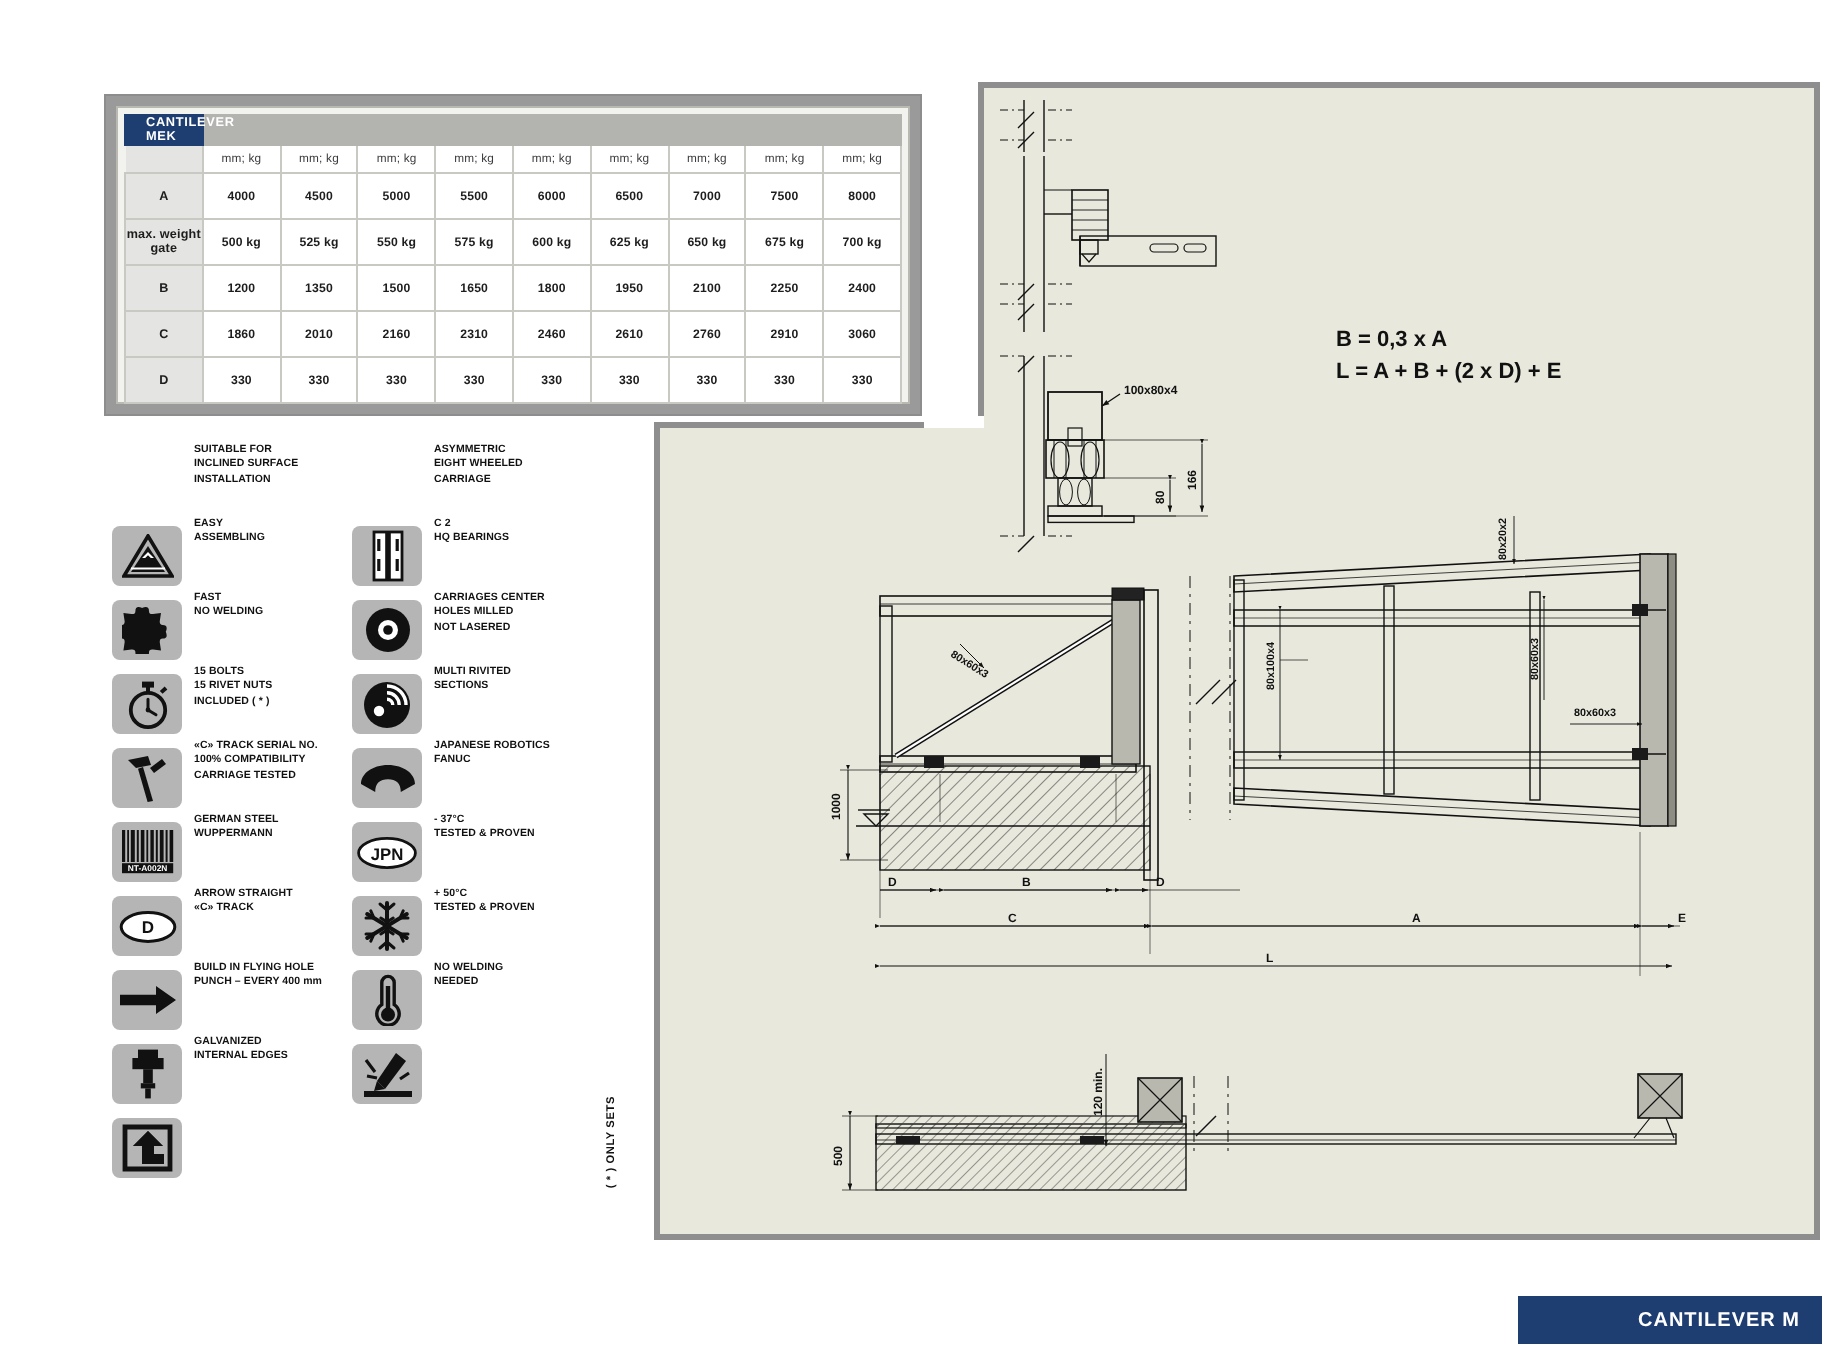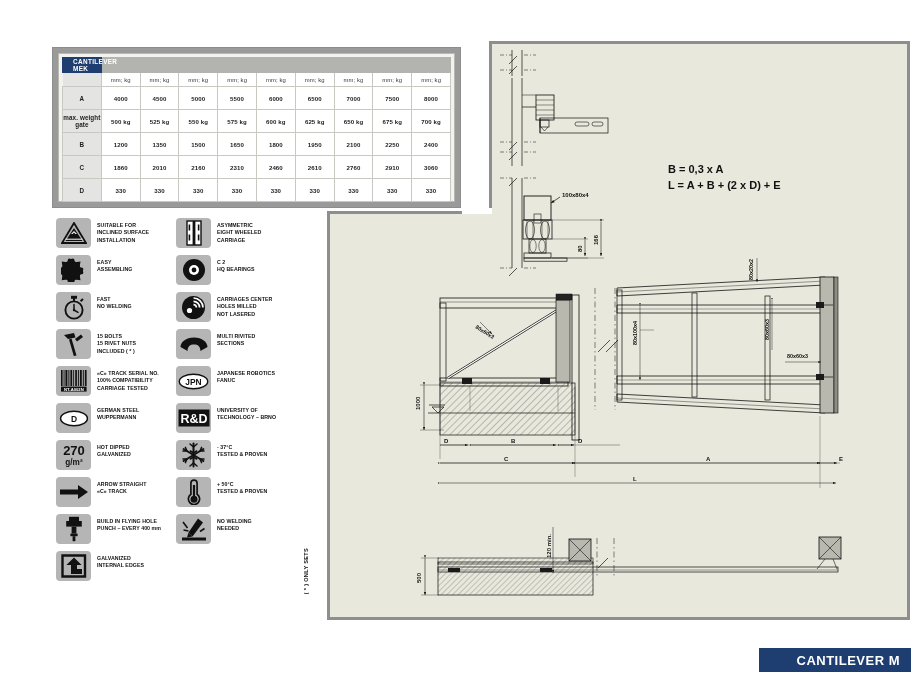--- a/index.html
+++ b/index.html
@@ -68,20 +68,21 @@
   .fcol { position: absolute; top: 0; width: 122px; }
   .fcol.left { left: 0; }
   .fcol.right { left: 120px; }
   .frow { display: flex; align-items: flex-start; height: 35px; margin-bottom: 2px; }
   .ficon {
     width: 35px; height: 30px; flex: 0 0 35px;
     background: #b5b5b5;
     border-radius: 4px;
     display: flex; align-items: center; justify-content: center;
     overflow: hidden;
+    margin-top: 45px;
   }
   .ftext {
     margin-left: 6px;
     font-size: 5.25px;
     line-height: 7.4px;
     color: #111;
     font-weight: bold;
     padding-top: 4px;
     letter-spacing: .05px;
     white-space: pre-line;
@@ -131,21 +132,21 @@
 
   
   #titleblock {
     position: absolute; left: 759px; top: 648px;
     width: 152px; height: 24px;
     background: #1e3d70;
     display: flex; align-items: center; justify-content: flex-end;
     padding-right: 11px;
   }
   #titleblock span {
-    color: #fff; font-size: 13px; font-weight: bold; letter-spacing: .5px;
+    color: #fff; font-size: 10px; font-weight: bold; letter-spacing: .5px;
   }
 </style>
 </head>
 <body>
 
 <div id="page">
 
   <div id="table-panel">
     <div id="table-panel-inner">
       <table class="spec">
@@ -310,30 +311,20 @@
             <svg width="30" height="17" viewBox="0 0 30 17">
               <ellipse cx="15" cy="8.5" rx="13.4" ry="7.2" fill="#fff" stroke="#111" stroke-width="1.5"></ellipse>
               <text x="15" y="11.6" font-family="Liberation Sans, sans-serif" font-size="8.5" fill="#111" text-anchor="middle" font-weight="bold">D</text>
             </svg>
           </div>
           <div class="ftext">GERMAN STEEL
 WUPPERMANN</div>
         </div>
         <div class="frow">
           <div class="ficon">
-            <svg width="32" height="26" viewBox="0 0 32 26">
-              <text x="16" y="13" font-family="Liberation Sans, sans-serif" font-size="13" fill="#111" text-anchor="middle" font-weight="bold">270</text>
-              <text x="16" y="23" font-family="Liberation Sans, sans-serif" font-size="8.2" fill="#111" text-anchor="middle" font-weight="bold">g/m²</text>
-            </svg>
-          </div>
-          <div class="ftext">HOT DIPPED
-GALVANIZED</div>
-        </div>
-        <div class="frow">
-          <div class="ficon">
             <svg width="30" height="16" viewBox="0 0 30 16">
               <path d="M1 5.4 L19 5.4 L19 1 L29 8 L19 15 L19 10.6 L1 10.6 Z" fill="#111"></path>
             </svg>
           </div>
           <div class="ftext">ARROW STRAIGHT
 «C» TRACK</div>
         </div>
         <div class="frow">
           <div class="ficon">
             <svg width="20" height="26" viewBox="0 0 20 26">
@@ -412,30 +403,20 @@
         </div>
         <div class="frow">
           <div class="ficon">
             <svg width="31" height="17" viewBox="0 0 31 17">
               <ellipse cx="15.5" cy="8.5" rx="14.2" ry="7.3" fill="#fff" stroke="#111" stroke-width="1.4"></ellipse>
               <text x="15.5" y="11.9" font-family="Liberation Sans, sans-serif" font-size="8.4" fill="#111" text-anchor="middle" font-weight="bold">JPN</text>
             </svg>
           </div>
           <div class="ftext">JAPANESE ROBOTICS
 FANUC</div>
-        </div>
-        <div class="frow">
-          <div class="ficon">
-            <svg width="32" height="18" viewBox="0 0 32 18">
-              <rect x="0.5" y="0.5" width="31" height="17" fill="#111"></rect>
-              <text x="16" y="13.6" font-family="Liberation Sans, sans-serif" font-size="12.5" fill="#fff" text-anchor="middle" font-weight="bold">R&amp;D</text>
-            </svg>
-          </div>
-          <div class="ftext">UNIVERSITY OF
-TECHNOLOGY – BRNO</div>
         </div>
         <div class="frow">
           <div class="ficon">
             <svg width="25" height="26" viewBox="0 0 25 26">
               <g stroke="#111" stroke-width="2" stroke-linecap="round">
                 <path d="M12.5 1.5 V24.5"></path>
                 <path d="M2.6 7 L22.4 19"></path>
                 <path d="M2.6 19 L22.4 7"></path>
               </g>
               <g stroke="#111" stroke-width="1.5" stroke-linecap="round">

